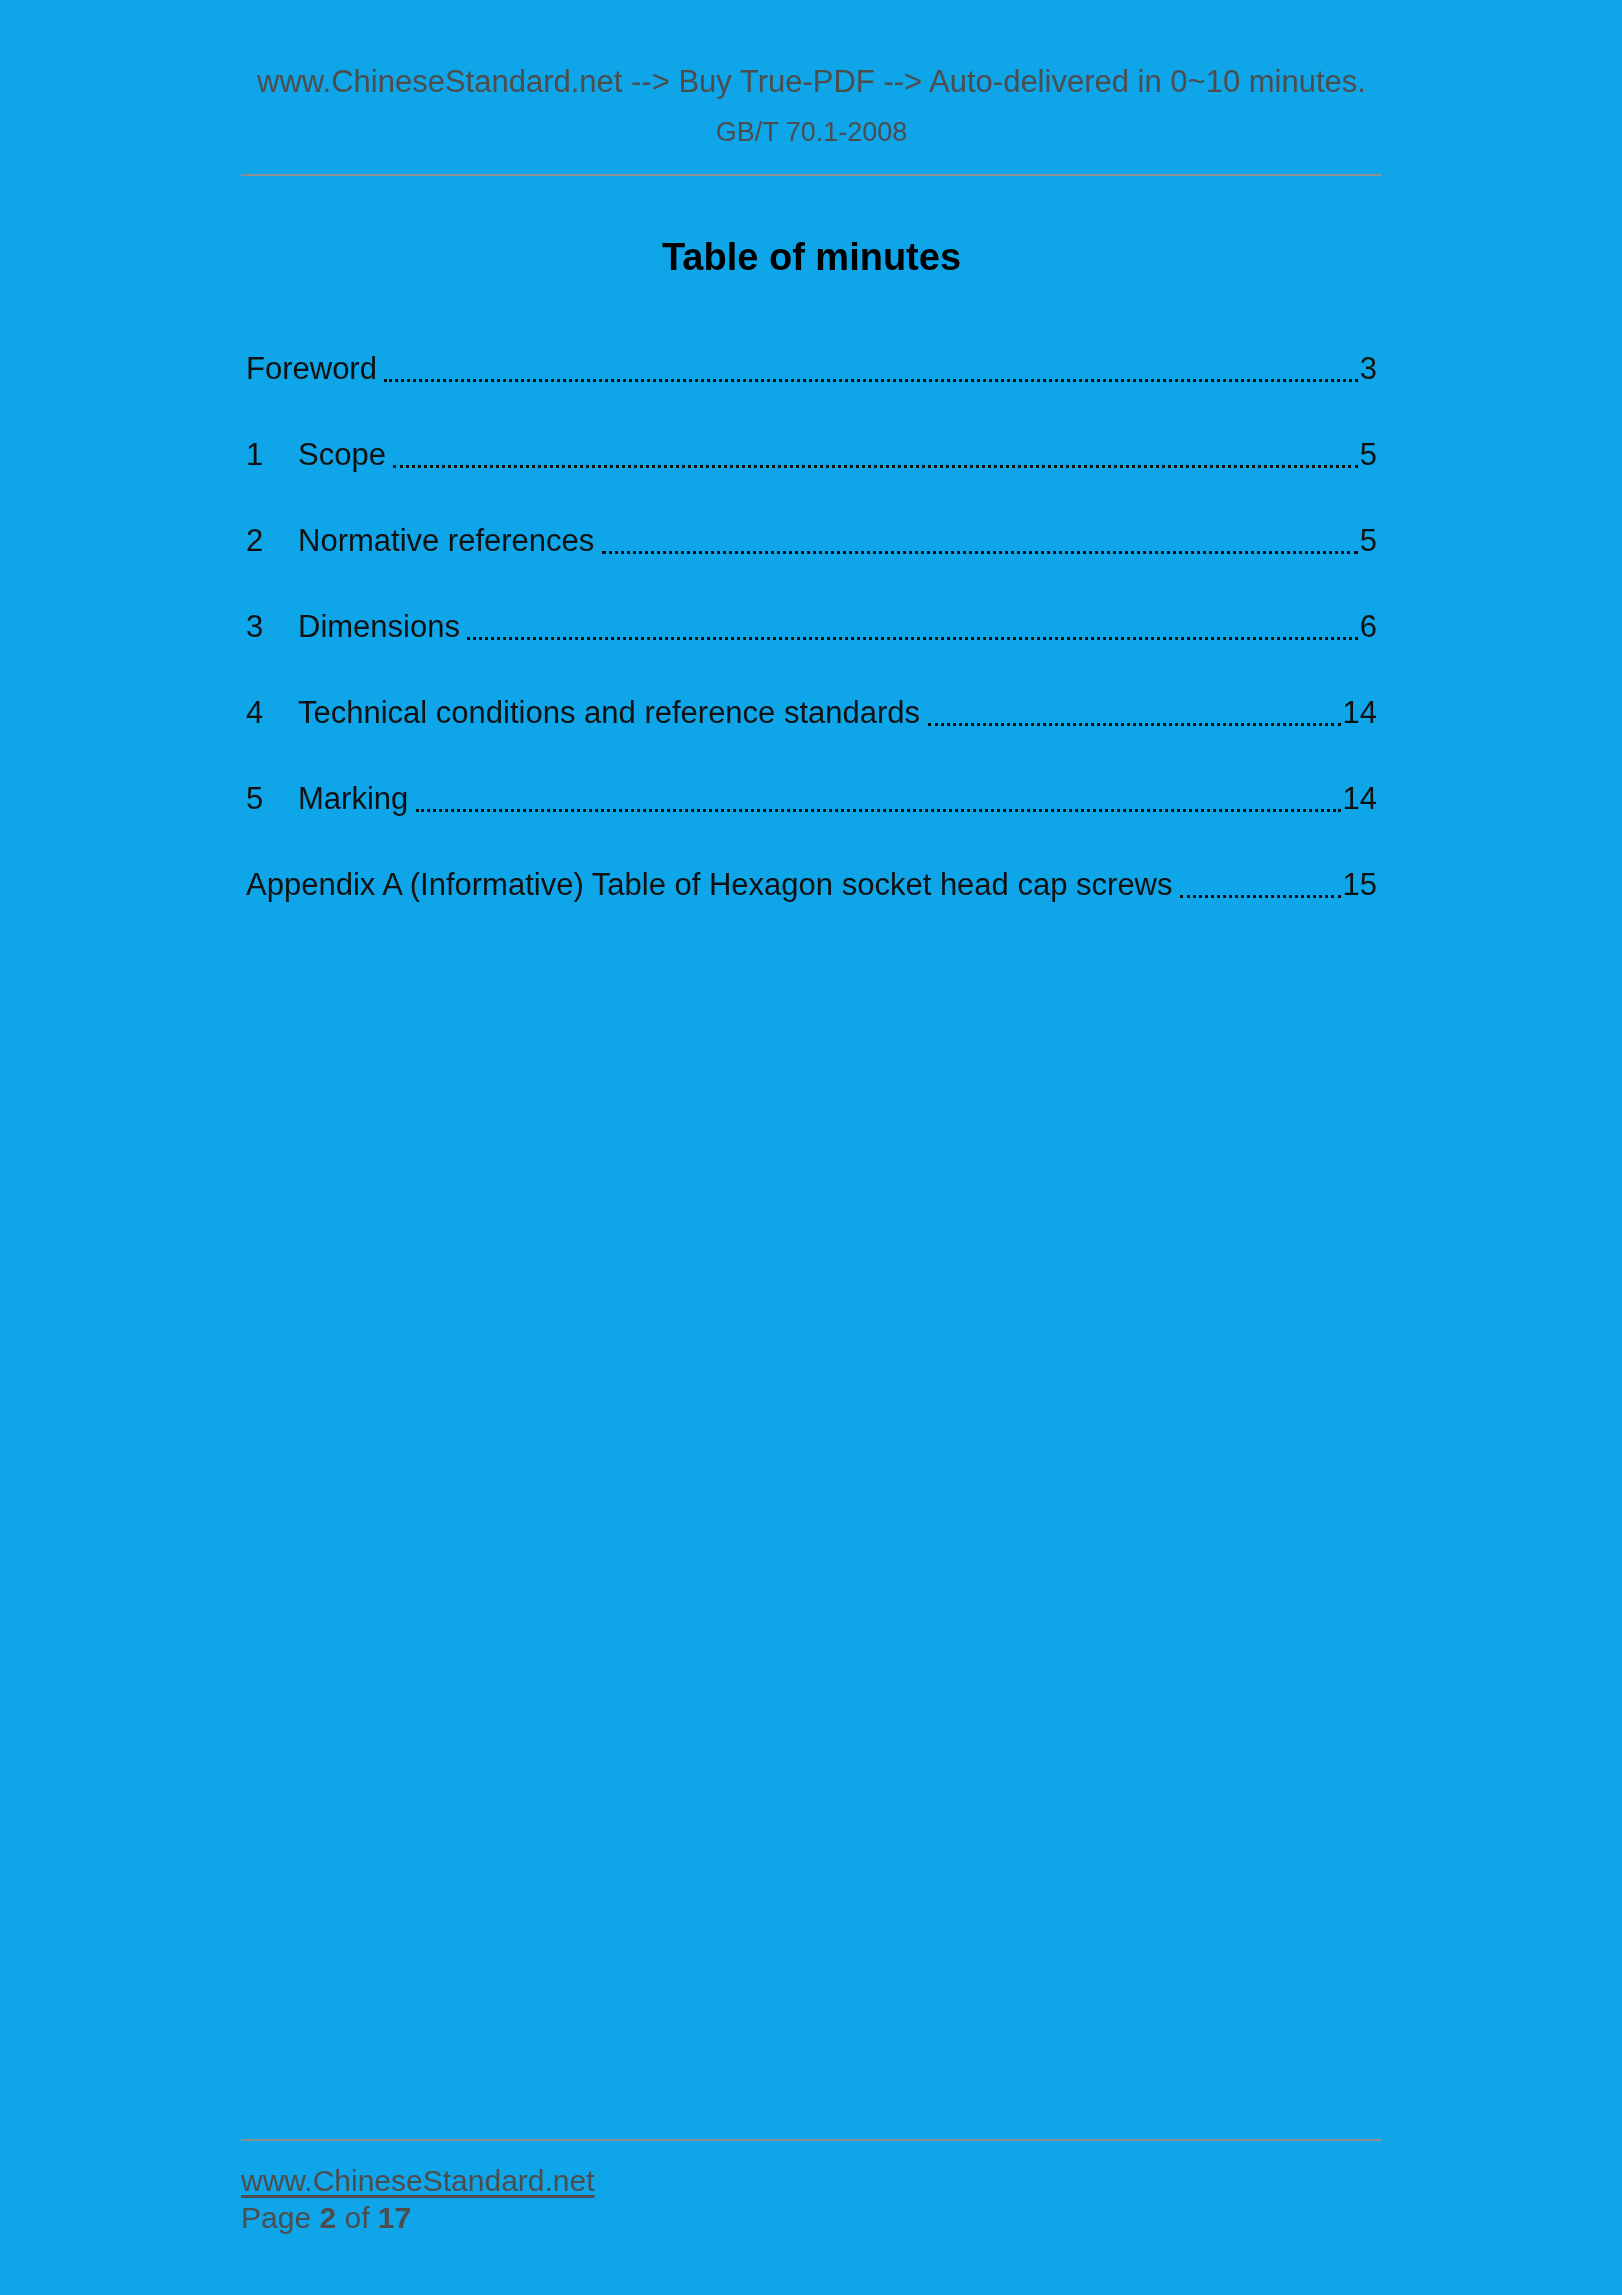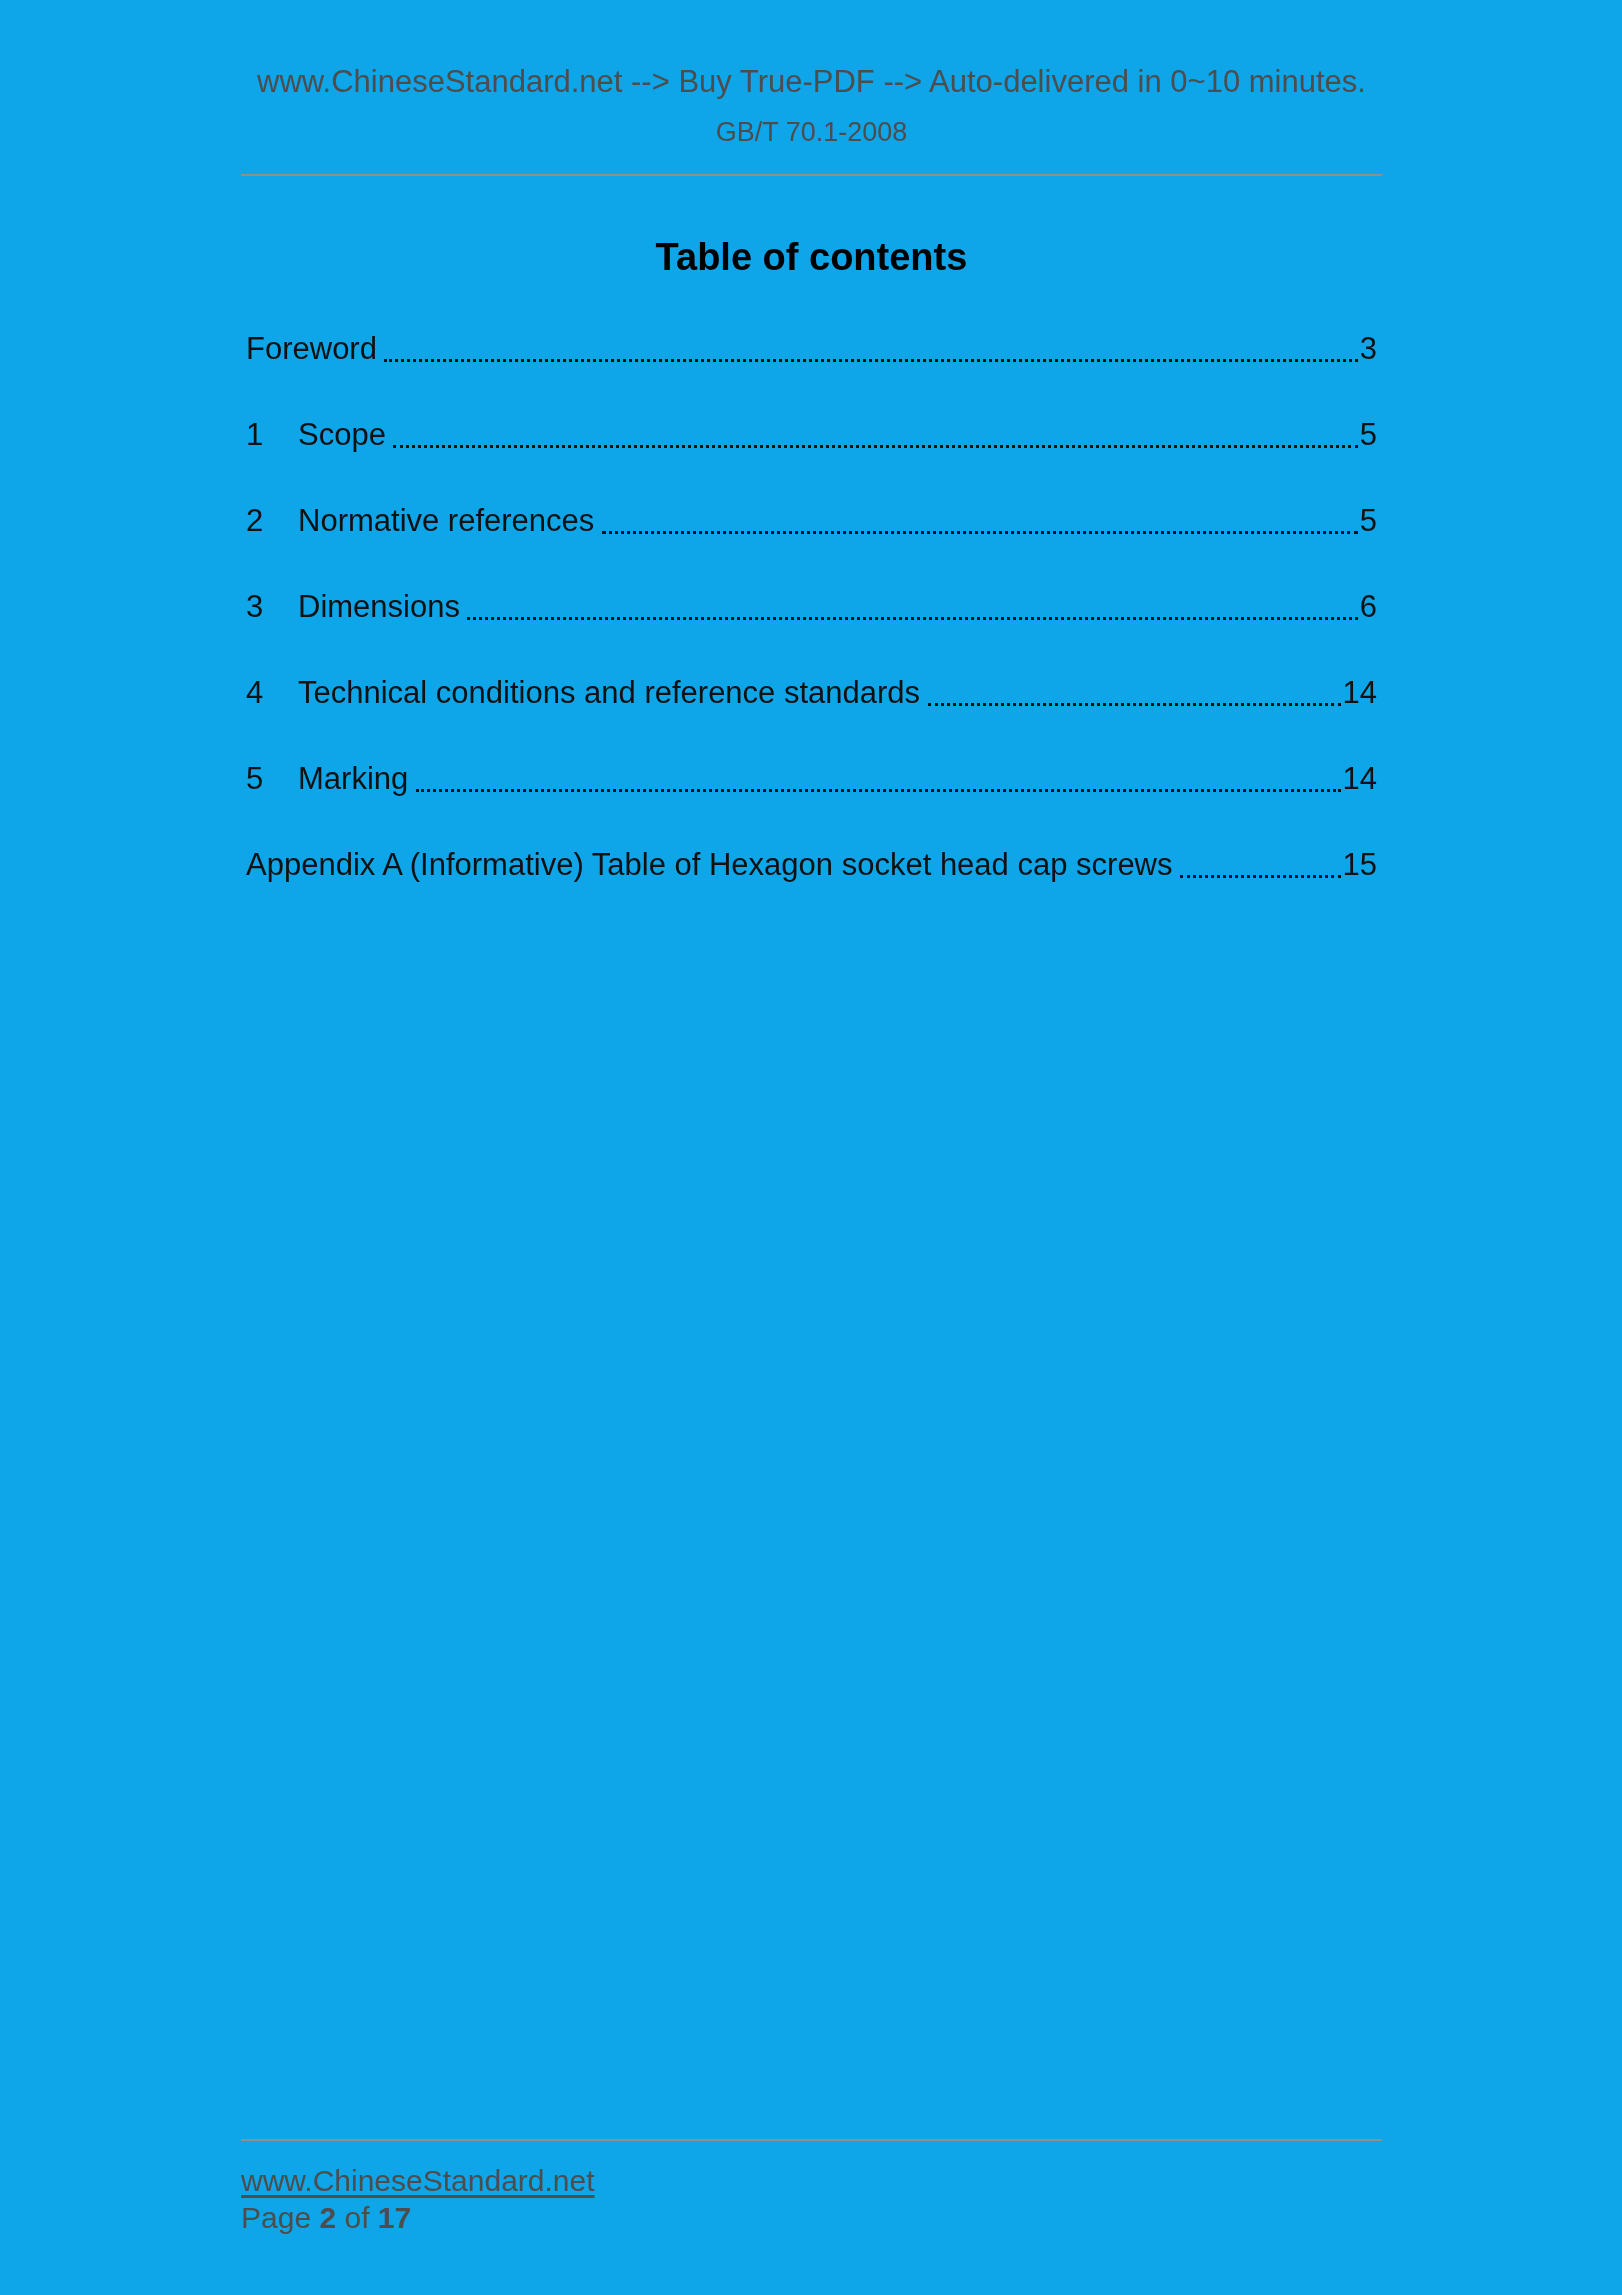--- a/index.html
+++ b/index.html
@@ -45,21 +45,21 @@
     margin: 58px 0 0 0;
     font-size: 38px;
     line-height: 47px;
     font-weight: bold;
     text-align: center;
     color: #000000;
   }
   
   .toc {
     width: 1131px;
-    margin: 48px auto 0 auto;
+    margin: 68px auto 0 auto;
   }
   .toc-row {
     display: flex;
     align-items: flex-end;
     font-size: 31px;
     line-height: 40px;
     margin-bottom: 46px;
     color: #111111;
   }
   .toc-num {
@@ -118,21 +118,21 @@
 <body>
 
 <div class="page">
 
   <div class="header">
     <div class="header-line1">www.ChineseStandard.net --&gt; Buy True-PDF --&gt; Auto-delivered in 0~10 minutes.</div>
     <div class="header-line2">GB/T 70.1-2008</div>
     <hr class="rule">
   </div>
 
-  <h1 class="title">Table of contents</h1>
+  <h1 class="title">Table of minutes</h1>
 
   <nav class="toc">
 
     <div class="toc-row">
       <span class="toc-label">Foreword</span>
       <span class="toc-leader"></span>
       <span class="toc-page">3</span>
     </div>
 
     <div class="toc-row">

